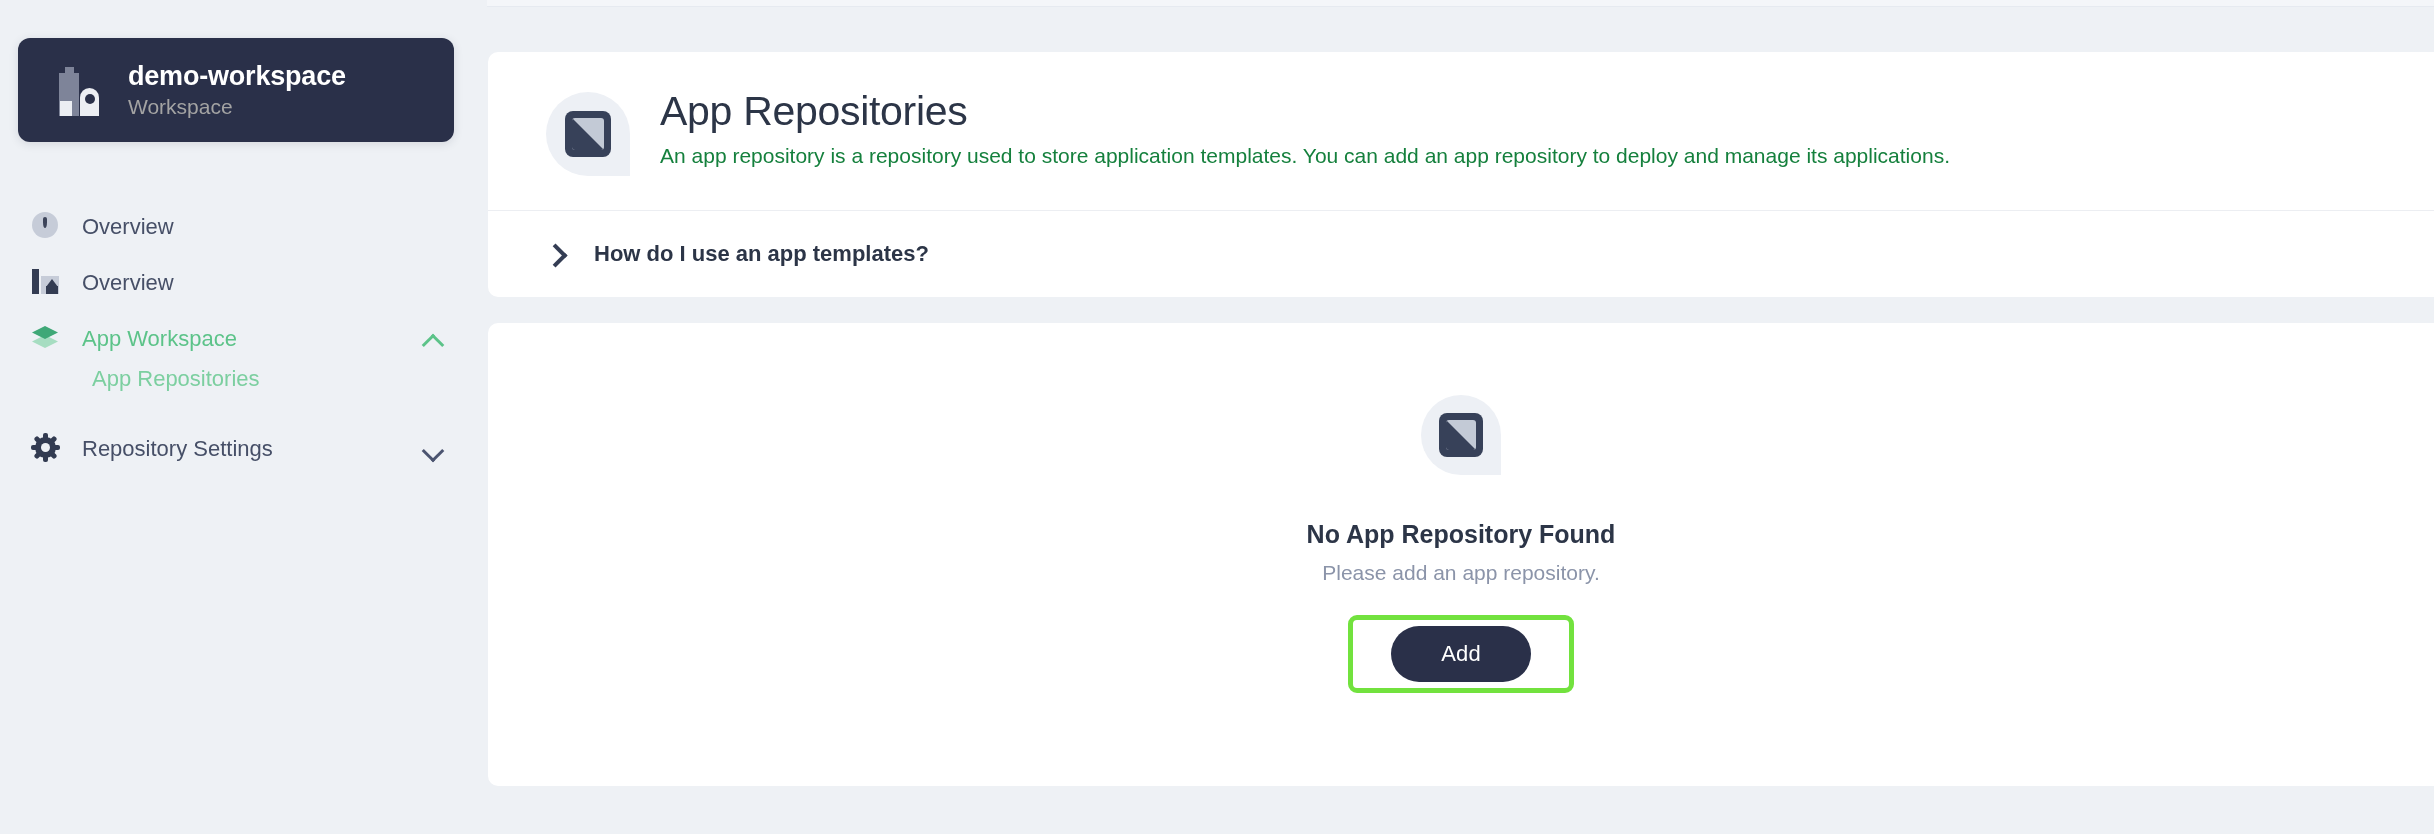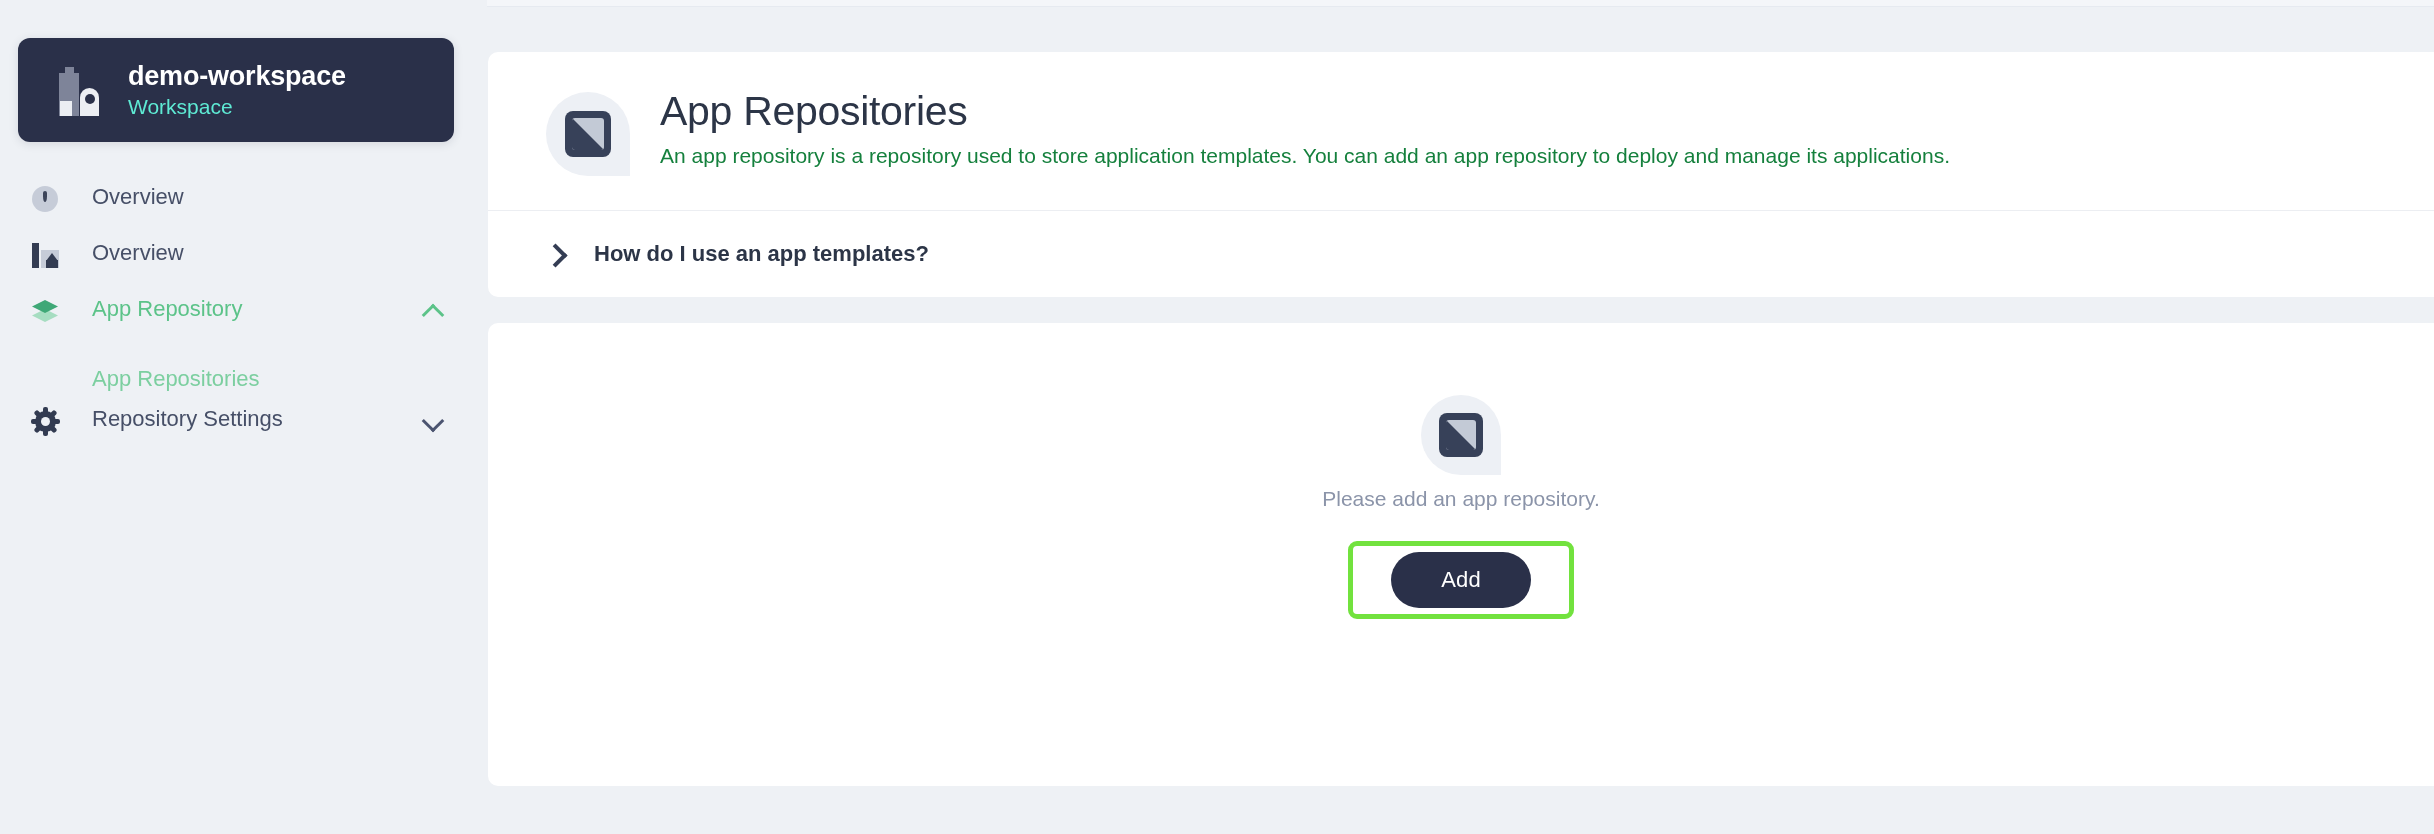--- a/index.html
+++ b/index.html
@@ -82,32 +82,32 @@
   }
   .ws-text { display: flex; flex-direction: column; gap: 4px; }
   .ws-name {
     color: #ffffff;
     font-size: 27px;
     font-weight: bold;
     letter-spacing: -0.2px;
     line-height: 1.1;
   }
   .ws-sub {
-    color: #5eead4;
+    color: #a3a3a3;
     font-size: 21px;
     line-height: 1.1;
   }
 
   .nav { margin-top: 42px; }
   .nav-item {
     display: flex;
-    align-items: flex-start;
+    align-items: flex-end;
     height: 56px;
     padding: 0 40px 0 30px;
-    gap: 32px;
+    gap: 22px;
     cursor: pointer;
     position: relative;
   }
   .nav-item .label {
     font-size: 22px;
     color: #464f67;
     flex: 1;
     white-space: nowrap;
   }
   .nav-item.active .label { color: #5cc389; }
@@ -458,21 +458,21 @@
         <span class="label">Overview</span>
       </div>
 
       <div class="nav-item active">
         <span class="nav-ico">
           <span class="ico-layers">
               <span class="d d2"></span>
               <span class="d d1"></span>
             </span>
         </span>
-        <span class="label">App Repository</span>
+        <span class="label">App Workspace</span>
         <span class="chev up"></span>
       </div>
 
       <div class="nav-sub">
         <span class="label">App Repositories</span>
       </div>
 
       <div class="nav-item">
         <span class="nav-ico">
           <span class="ico-gear">
@@ -507,20 +507,21 @@
       <div class="accordion">
         <span class="acc-chev"></span>
         <span class="acc-label">How do I use an app templates?</span>
       </div>
     </section>
 
     <section class="panel-empty">
       <div class="empty-badge">
         <div class="empty-glyph"></div>
       </div>
+      <div class="empty-title">No App Repository Found</div>
       <div class="empty-sub">Please add an app repository.</div>
       <div class="add-wrap">
         <button class="add-btn">Add</button>
       </div>
     </section>
 
   </main>
 </div>
 
 </body></html>

